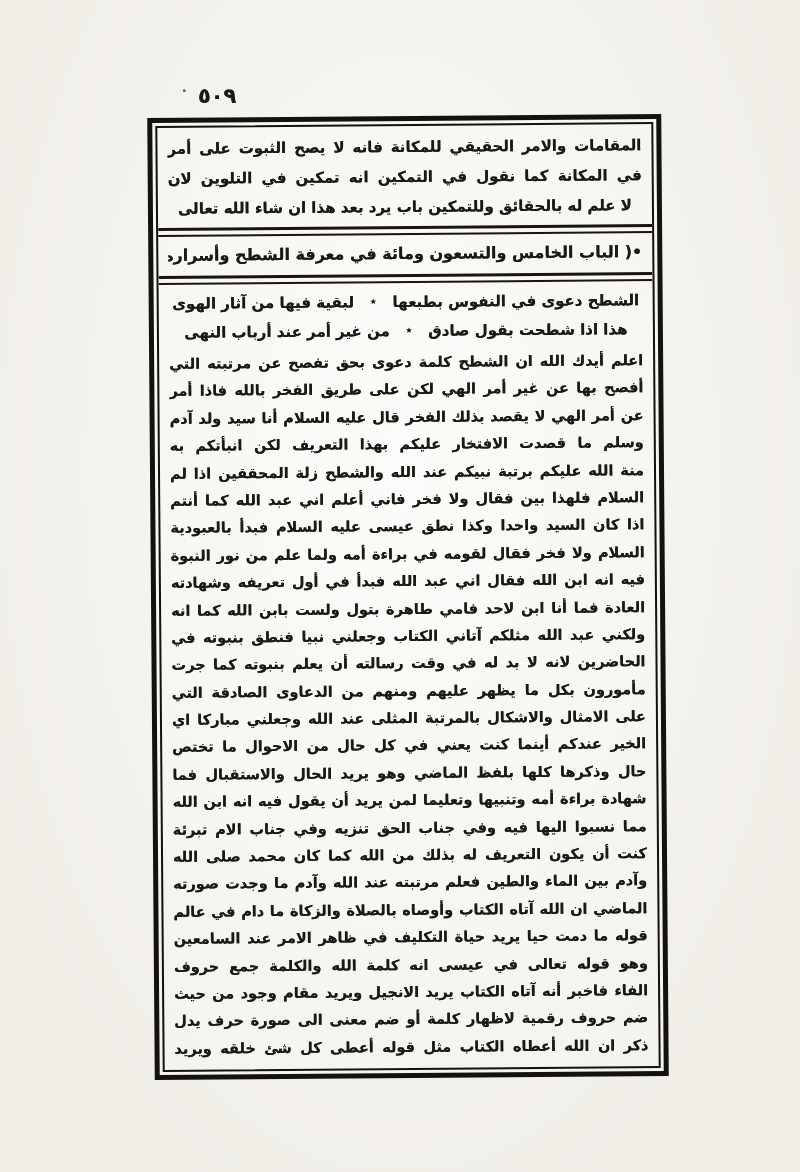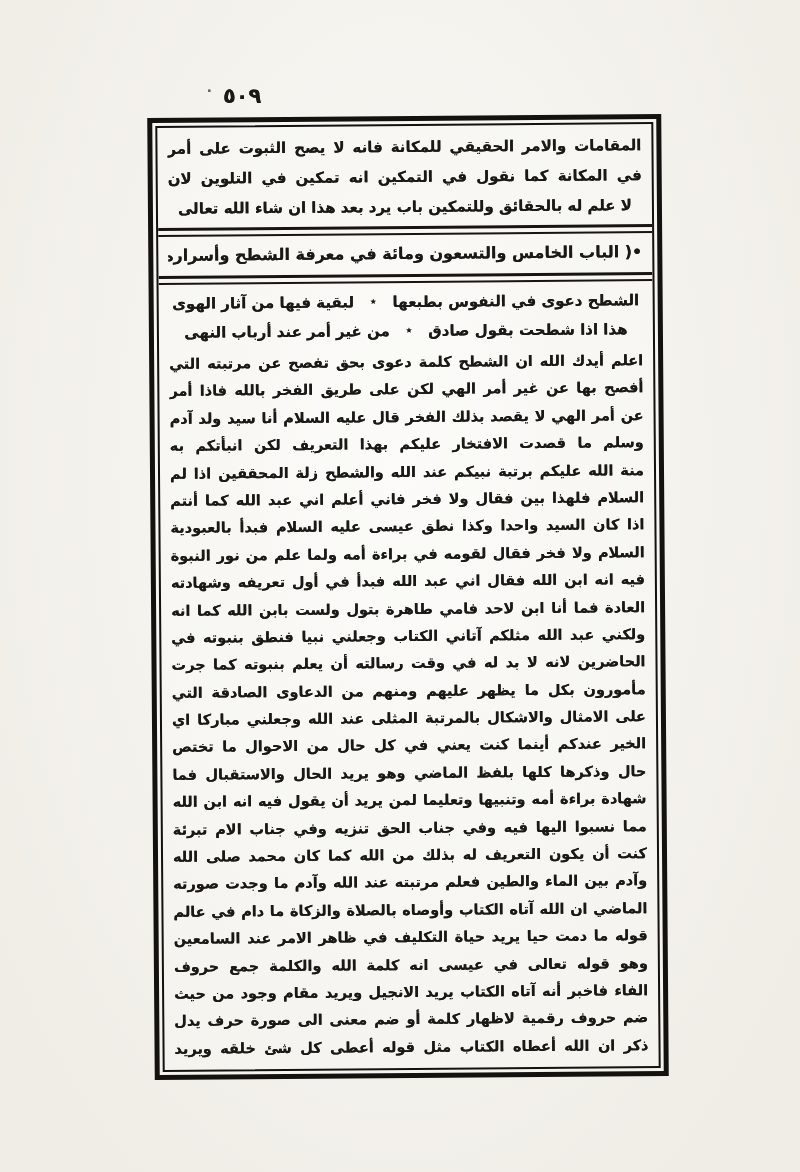--- a/index.html
+++ b/index.html
@@ -11,21 +11,21 @@
   }
   #page{
     position:relative;width:800px;height:1172px;
     background:
       radial-gradient(ellipse at 50% 40%, rgba(255,255,255,.55), rgba(210,205,195,.18) 85%),
       #f6f4ee;
     direction:rtl;
     color:#1c1a18;
   }
   .folio{
-    position:absolute;top:84px;left:207px;
+    position:absolute;top:84px;left:182px;
     font-size:21px;font-weight:700;letter-spacing:2px;
     direction:rtl;color:#171512;
   }
   .folio .mark{font-size:12px;color:#6d6a64;vertical-align:top;margin-right:4px;}
   .frame{
     position:absolute;top:116px;left:151px;
     width:514px;height:962px;
     border:5px solid #14120f;
     padding:3px;
     box-sizing:border-box;

